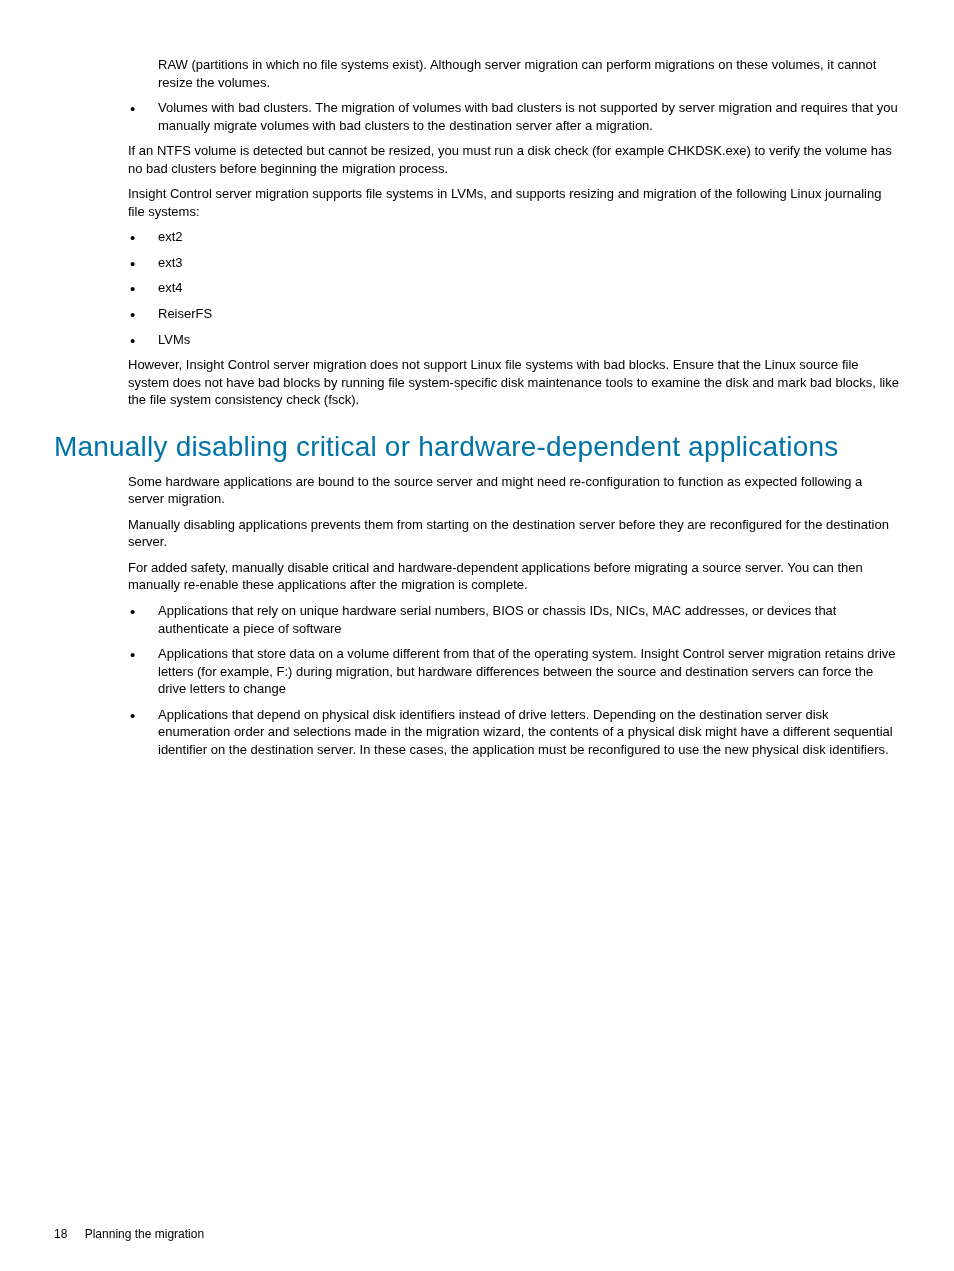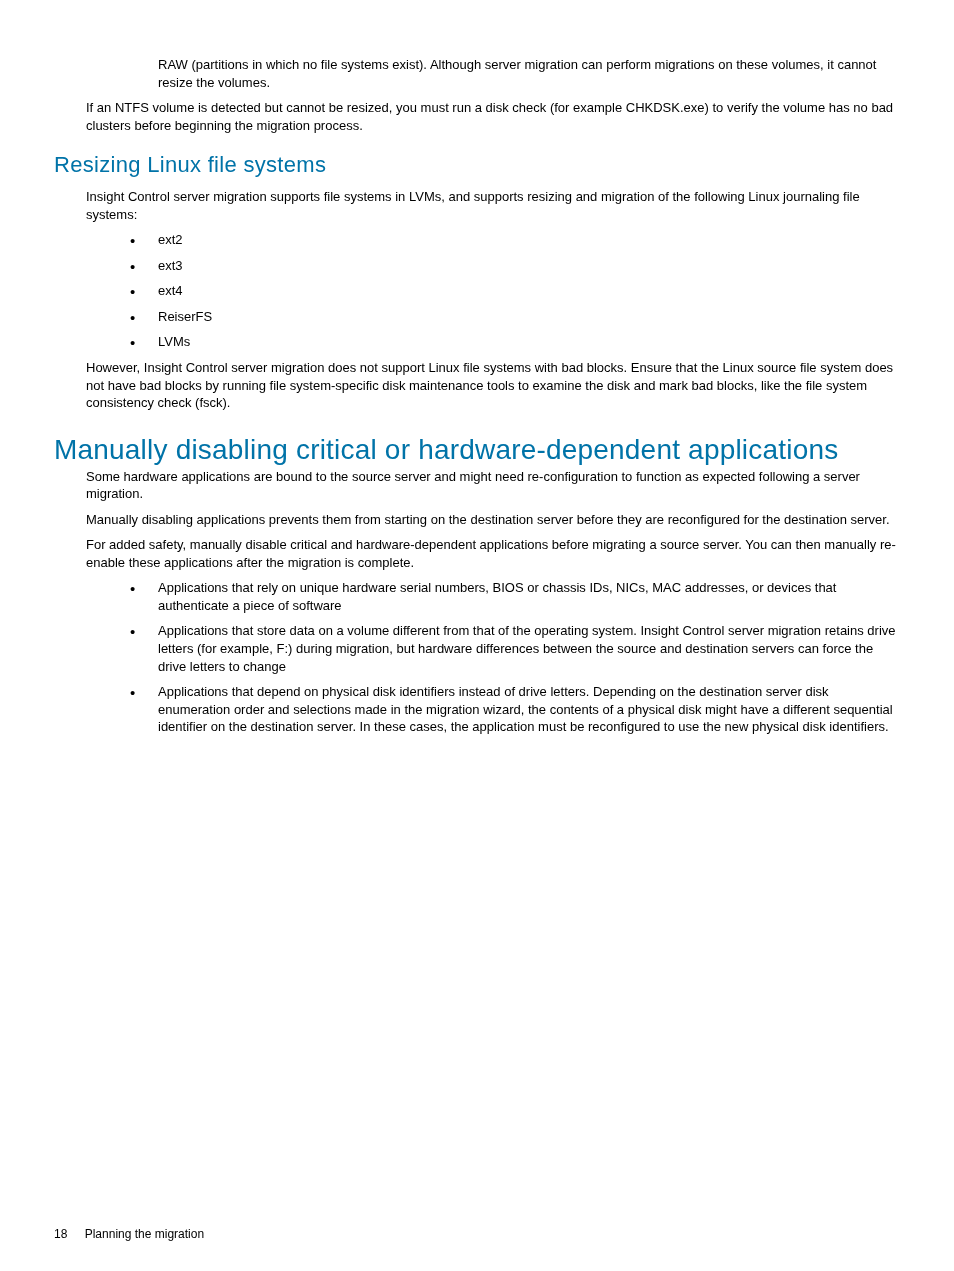--- a/index.html
+++ b/index.html
@@ -22,21 +22,21 @@
       font-size: 13px;
       color: #000000;
       line-height: 1.35;
       font-weight: 400;
     }
     .indented-para {
       margin-left: 104px;
       margin-bottom: 8px;
     }
     .indented-para-2 {
-      margin-left: 32px;
+      margin-left: 74px;
       margin-bottom: 8px;
     }
     ul.outer-list {
       list-style: none;
       margin-left: 104px;
       margin-bottom: 8px;
     }
     ul.outer-list > li {
       position: relative;
       padding-left: 0;
@@ -72,45 +72,47 @@
       color: #0073a8;
       margin-top: 18px;
       margin-bottom: 10px;
       letter-spacing: 0.3px;
     }
     h1.main-heading {
       font-size: 28px;
       font-weight: 400;
       color: #0073a8;
       margin-top: 22px;
-      margin-bottom: 2px;
+      margin-bottom: 10px;
       letter-spacing: 0.2px;
     }
     .footer {
       position: absolute;
       bottom: 30px;
       left: 54px;
       font-size: 12px;
       color: #000;
     }
     .footer .page-num {
       margin-right: 14px;
     }
   </style>
 </head>
 <body>
 
 <div class="content">
 
   <p class="body-text indented-para">RAW (partitions in which no file systems exist). Although server migration can perform migrations on these volumes, it cannot resize the volumes.</p>
 
+  <ul class="outer-list">
+    <li class="body-text">Volumes with bad clusters. The migration of volumes with bad clusters is not supported by server migration and requires that you manually migrate volumes with bad clusters to the destination server after a migration.</li>
+  </ul>
 
   <p class="body-text indented-para-2">If an NTFS volume is detected but cannot be resized, you must run a disk check (for example CHKDSK.exe) to verify the volume has no bad clusters before beginning the migration process.</p>
 
-  <h2 class="section-heading">Resizing Linux file systems</h2>
 
   <p class="body-text indented-para-2">Insight Control server migration supports file systems in LVMs, and supports resizing and migration of the following Linux journaling file systems:</p>
 
   <ul class="inner-list">
     <li class="body-text">ext2</li>
     <li class="body-text">ext3</li>
     <li class="body-text">ext4</li>
     <li class="body-text">ReiserFS</li>
     <li class="body-text">LVMs</li>
   </ul>

